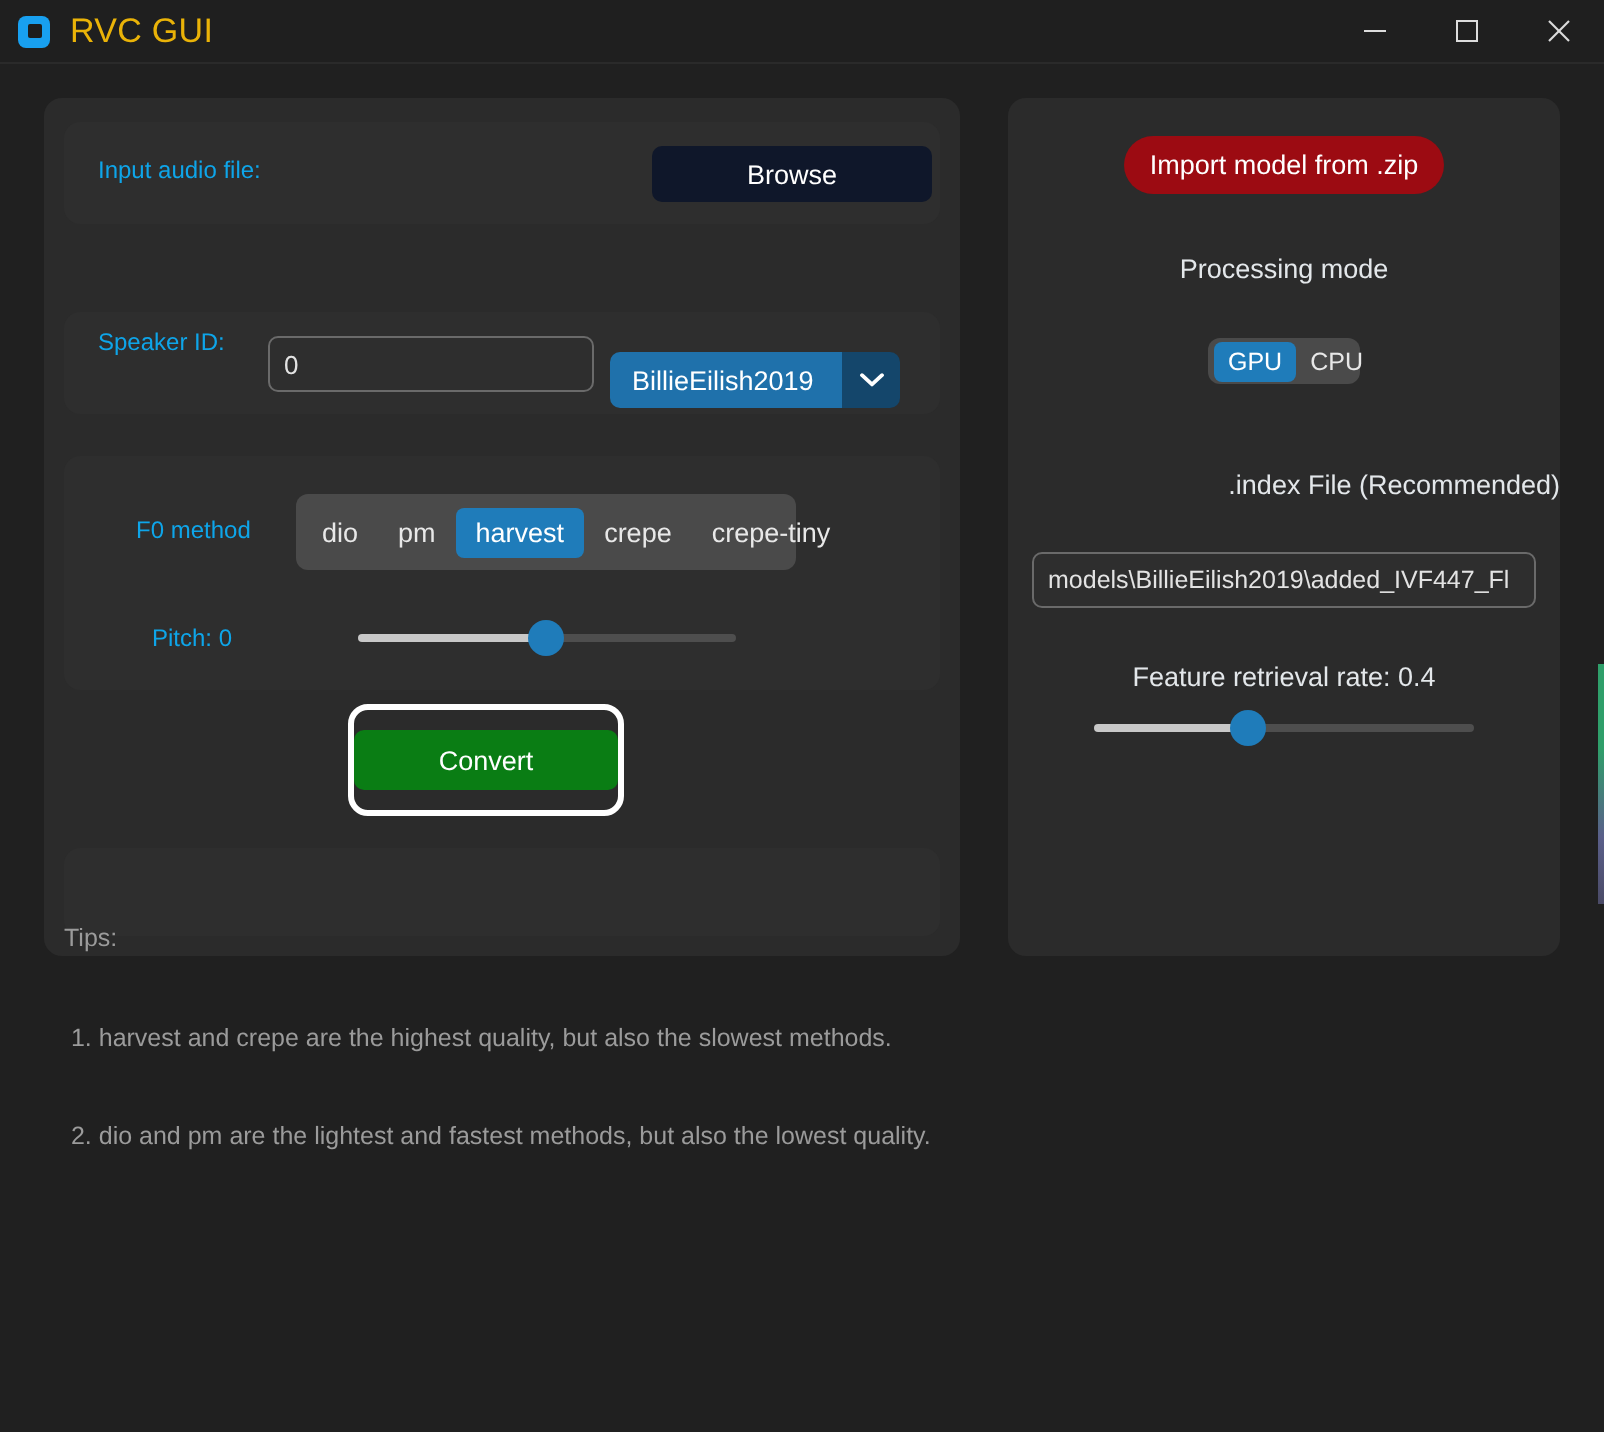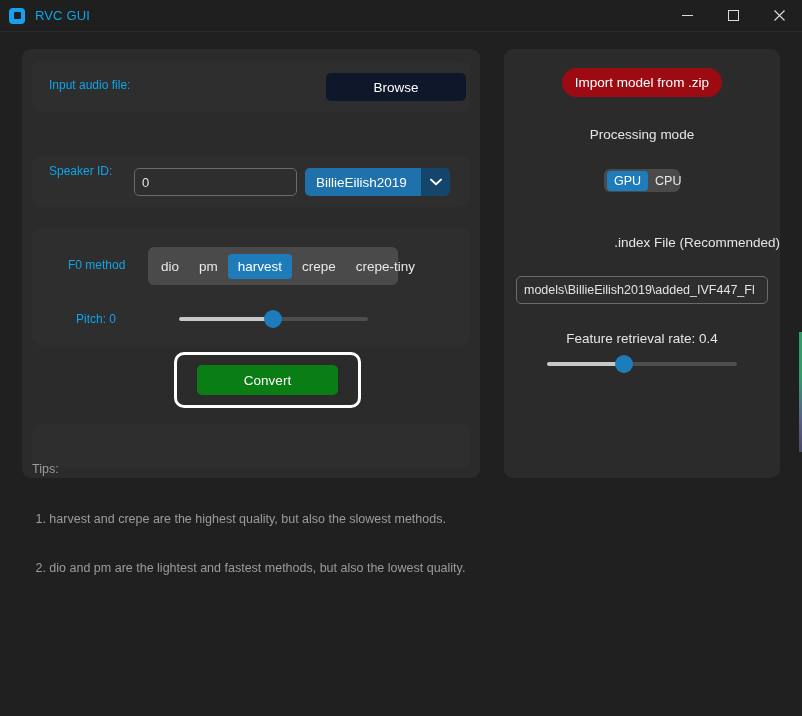--- a/index.html
+++ b/index.html
@@ -46,22 +46,22 @@
     flex: 0 0 auto;
   }
   #app-icon i {
     display: block;
     width: 7px; height: 7px;
     background: #1d1d1d;
     border-radius: 1px;
   }
   #title-text {
     margin-left: 10px;
-    color: #0ea5e9;
-    font-size: 13px;
+    color: #eab308;
+    font-size: 17px;
     letter-spacing: .15px;
     flex: 1 1 auto;
     white-space: nowrap;
   }
   .win-btn {
     width: 46px; height: 31px;
     display: flex;
     align-items: center;
     justify-content: center;
     color: #dcdcdc;
@@ -129,20 +129,21 @@
   .btn-blue { background: #0f172a; }
   .btn-red  { background: #9c0b12; border-radius: 16px; font-size: 13.5px; }
   .btn-green{ background: #0a7d14; border-radius: 5px; font-size: 13.5px; }
 
   
   #speaker-combo {
     position: absolute;
     display: flex;
     border-radius: 5px;
     overflow: hidden;
+    margin-top: 8px;
   }
   #speaker-combo .combo-value {
     background: #1f71ab;
     color: #fff;
     font-size: 13.5px;
     display: flex;
     align-items: center;
     padding: 0 11px;
     flex: 1 1 auto;
     white-space: nowrap;
@@ -305,21 +306,21 @@
 
         <div class="row-label" style="position:absolute; left:44px; top:84px;">Pitch: 0</div>
 
         <div class="slider" style="left:147px; top:82px; width:189px;">
           <div class="track-fill" style="width:50%;"></div>
           <div class="track-rest" style="width:50%;"></div>
           <div class="knob" style="left:45%;"></div>
         </div>
       </div>
 
-      <div id="convert-wrap" style="left:152px; top:303px; width:187px; height:56px;">
+      <div id="convert-wrap" style="left:152px; top:303px; width:138px; height:56px;">
         <div class="btn btn-green" style="width:141px; height:30px;">Convert</div>
       </div>
 
       <div class="card" style="left:10px; top:375px; width:438px; height:44px; background:#2e2e2e;">
       </div>
       <div id="tips" style="left:10px; top:379px; width:440px;">
         <div>Tips:</div>
         <div> 1. harvest and crepe are the highest quality, but also the slowest methods.</div>
         <div> 2. dio and pm are the lightest and fastest methods, but also the lowest quality.</div>
       </div>

